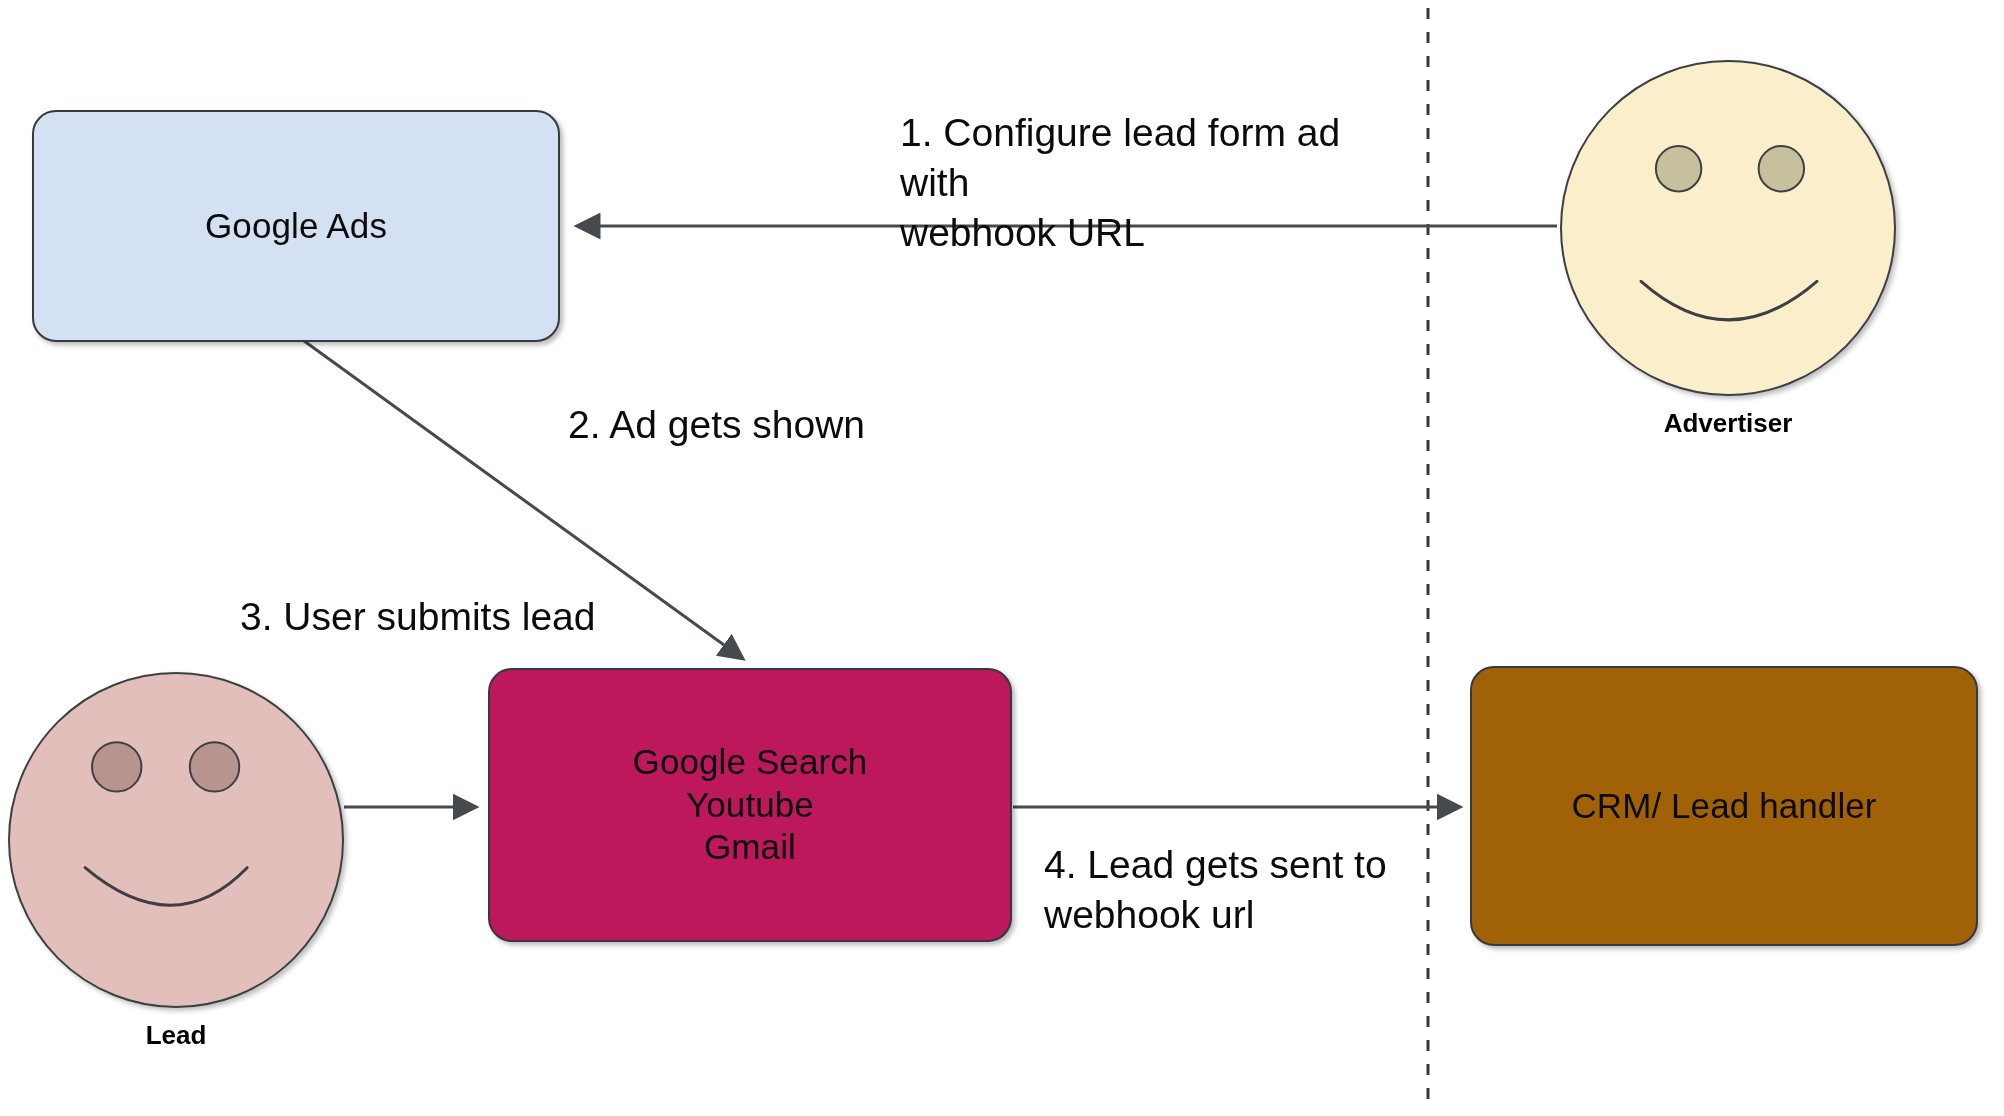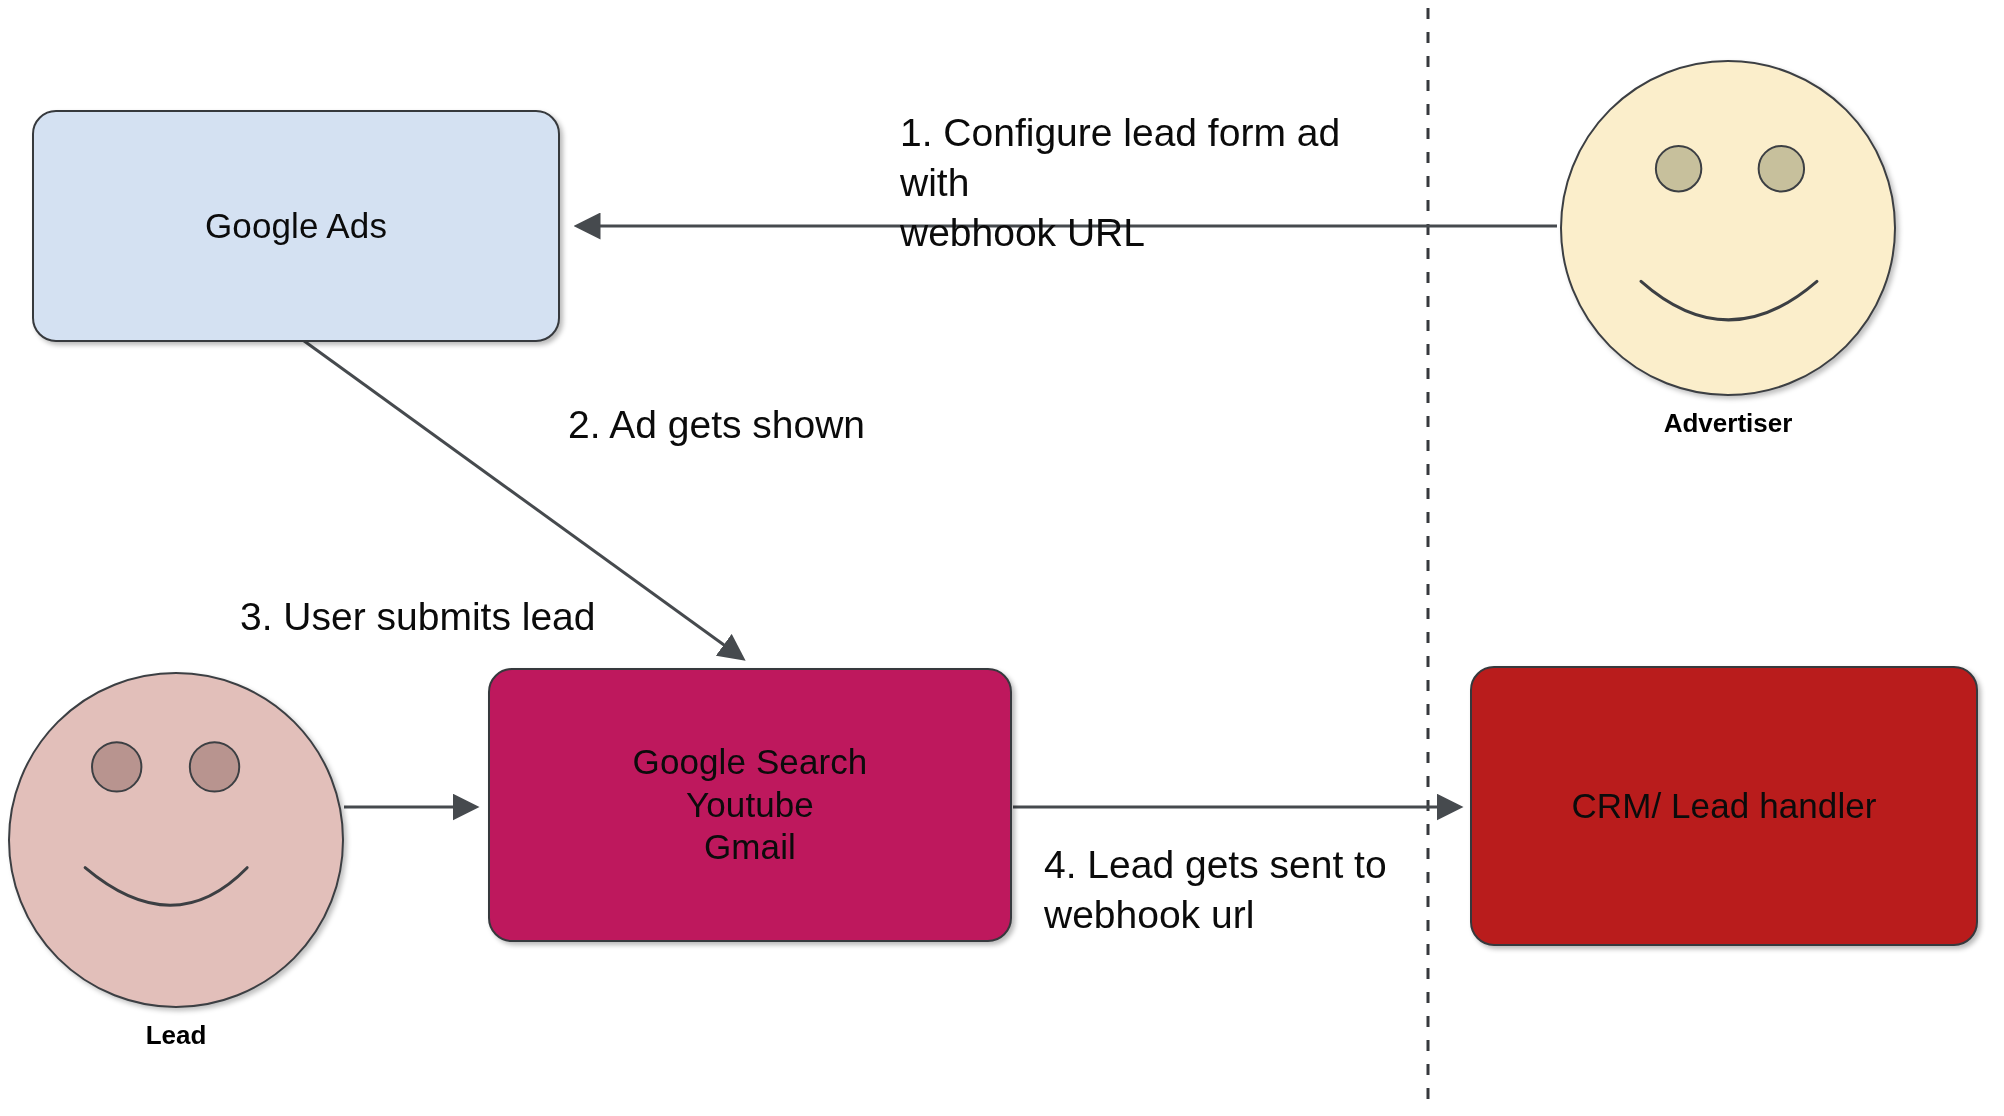--- a/index.html
+++ b/index.html
@@ -58,21 +58,21 @@
     top: 668px;
     width: 524px;
     height: 274px;
     background: #be185d;
   }
   #node-crm {
     left: 1470px;
     top: 666px;
     width: 508px;
     height: 280px;
-    background: #b91c1c;
+    background: #a16207;
   }
   
   .actor {
     position: absolute;
   }
   .actor-face {
     position: relative;
     width: 100%;
     border-radius: 50%;
     box-sizing: border-box;

